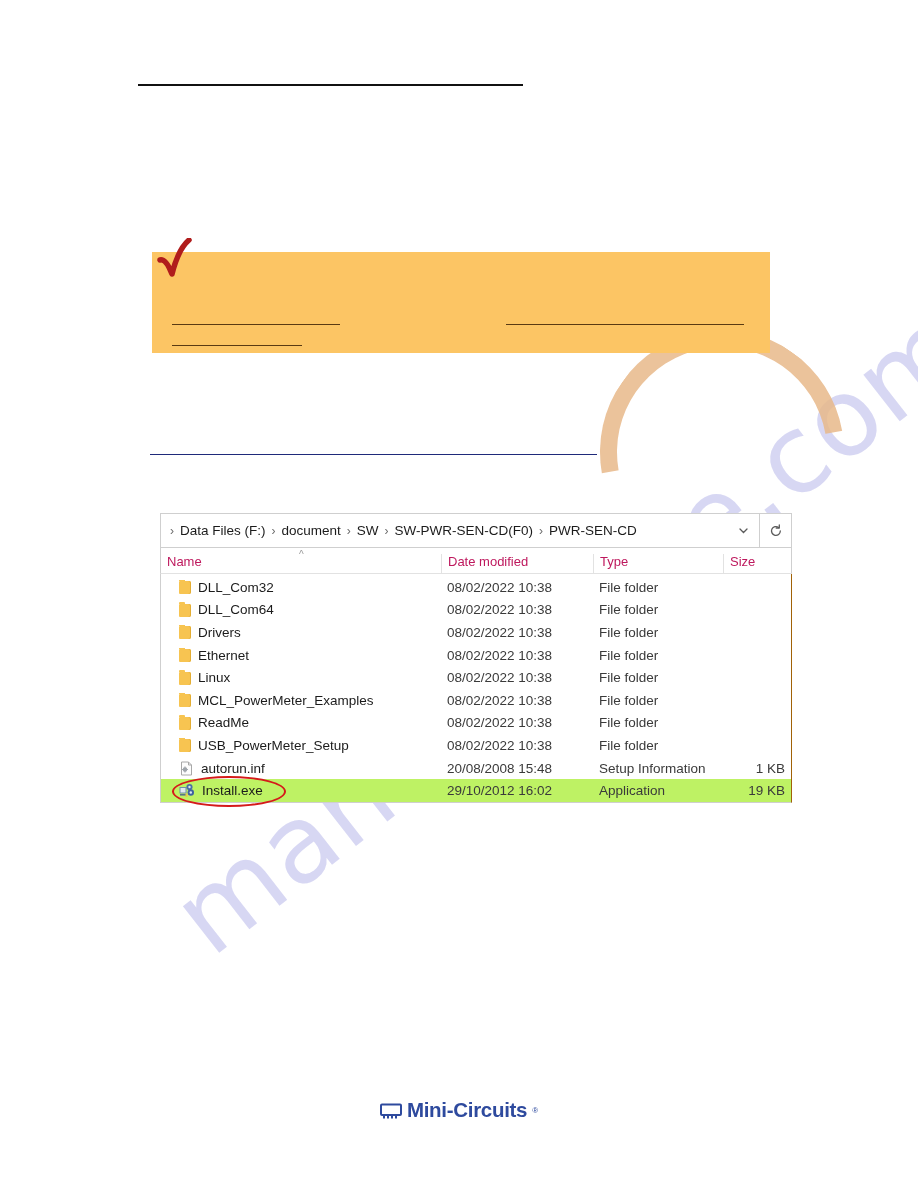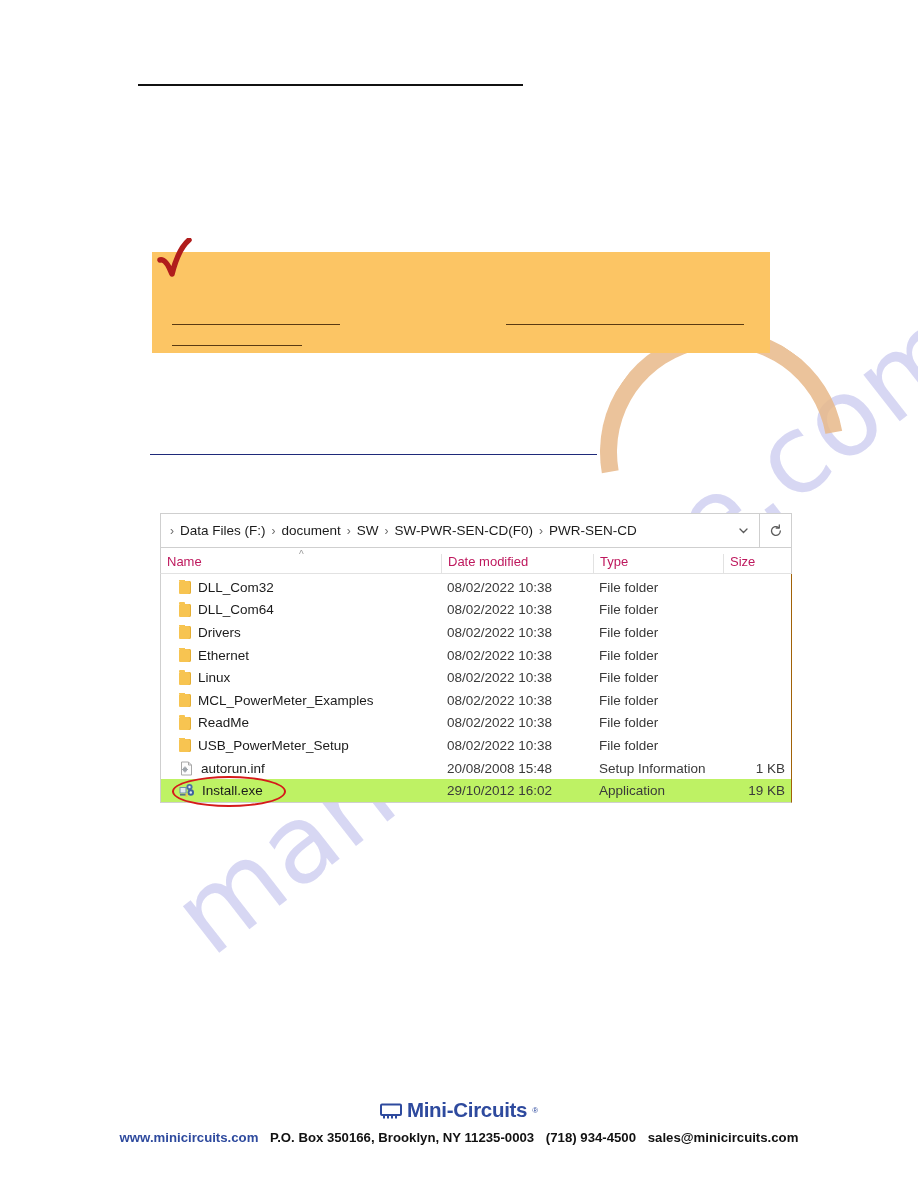--- a/index.html
+++ b/index.html
@@ -387,19 +387,13 @@
         <rect x="4.5" y="4.5" width="13" height="4.5" fill="#ffffff"></rect>
         <rect x="3" y="13" width="2" height="2.5" fill="#2e4a9e"></rect>
         <rect x="7" y="13" width="2" height="2.5" fill="#2e4a9e"></rect>
         <rect x="11" y="13" width="2" height="2.5" fill="#2e4a9e"></rect>
         <rect x="15" y="13" width="2" height="2.5" fill="#2e4a9e"></rect>
       </svg>
     </span>
     <span class="logo-text">Mini-Circuits</span>
     <span class="logo-tm">®</span>
   </div>
-  <div class="footline">
-    <span class="site">www.minicircuits.com</span>
-    <span>P.O. Box 350166, Brooklyn, NY 11235-0003</span>
-    <span>(718) 934-4500</span>
-    <span>sales@minicircuits.com</span>
-  </div>
 </div>
 
 </body></html>

